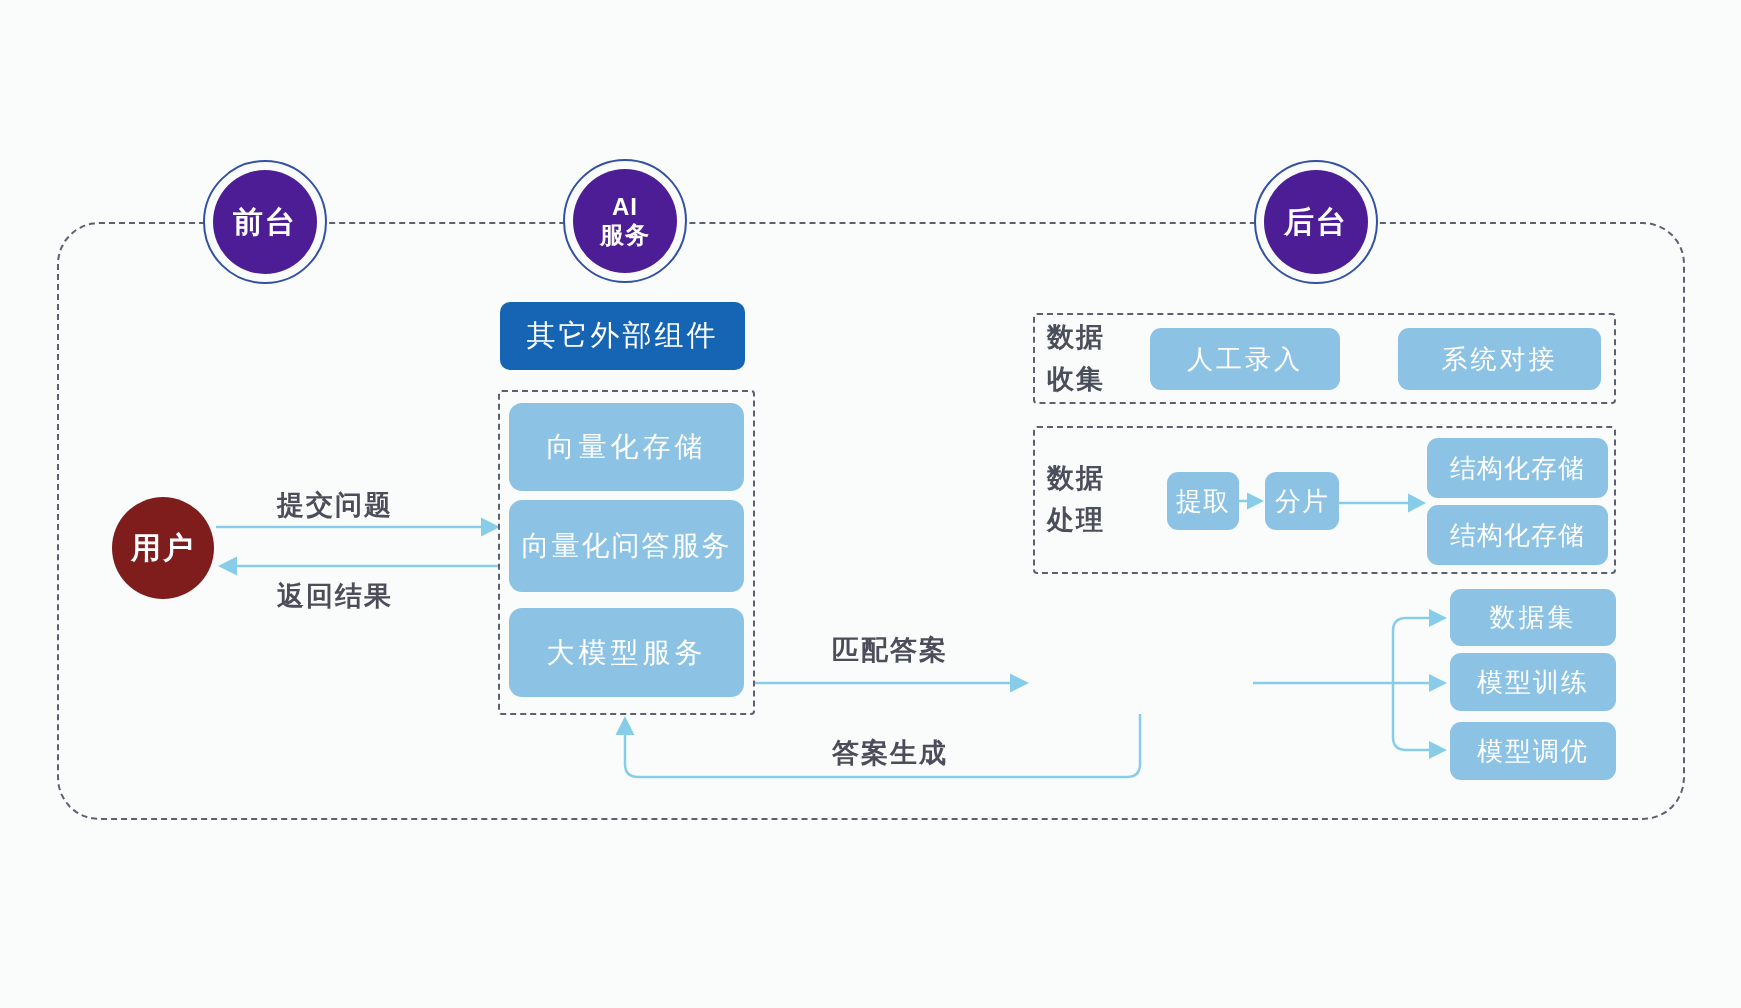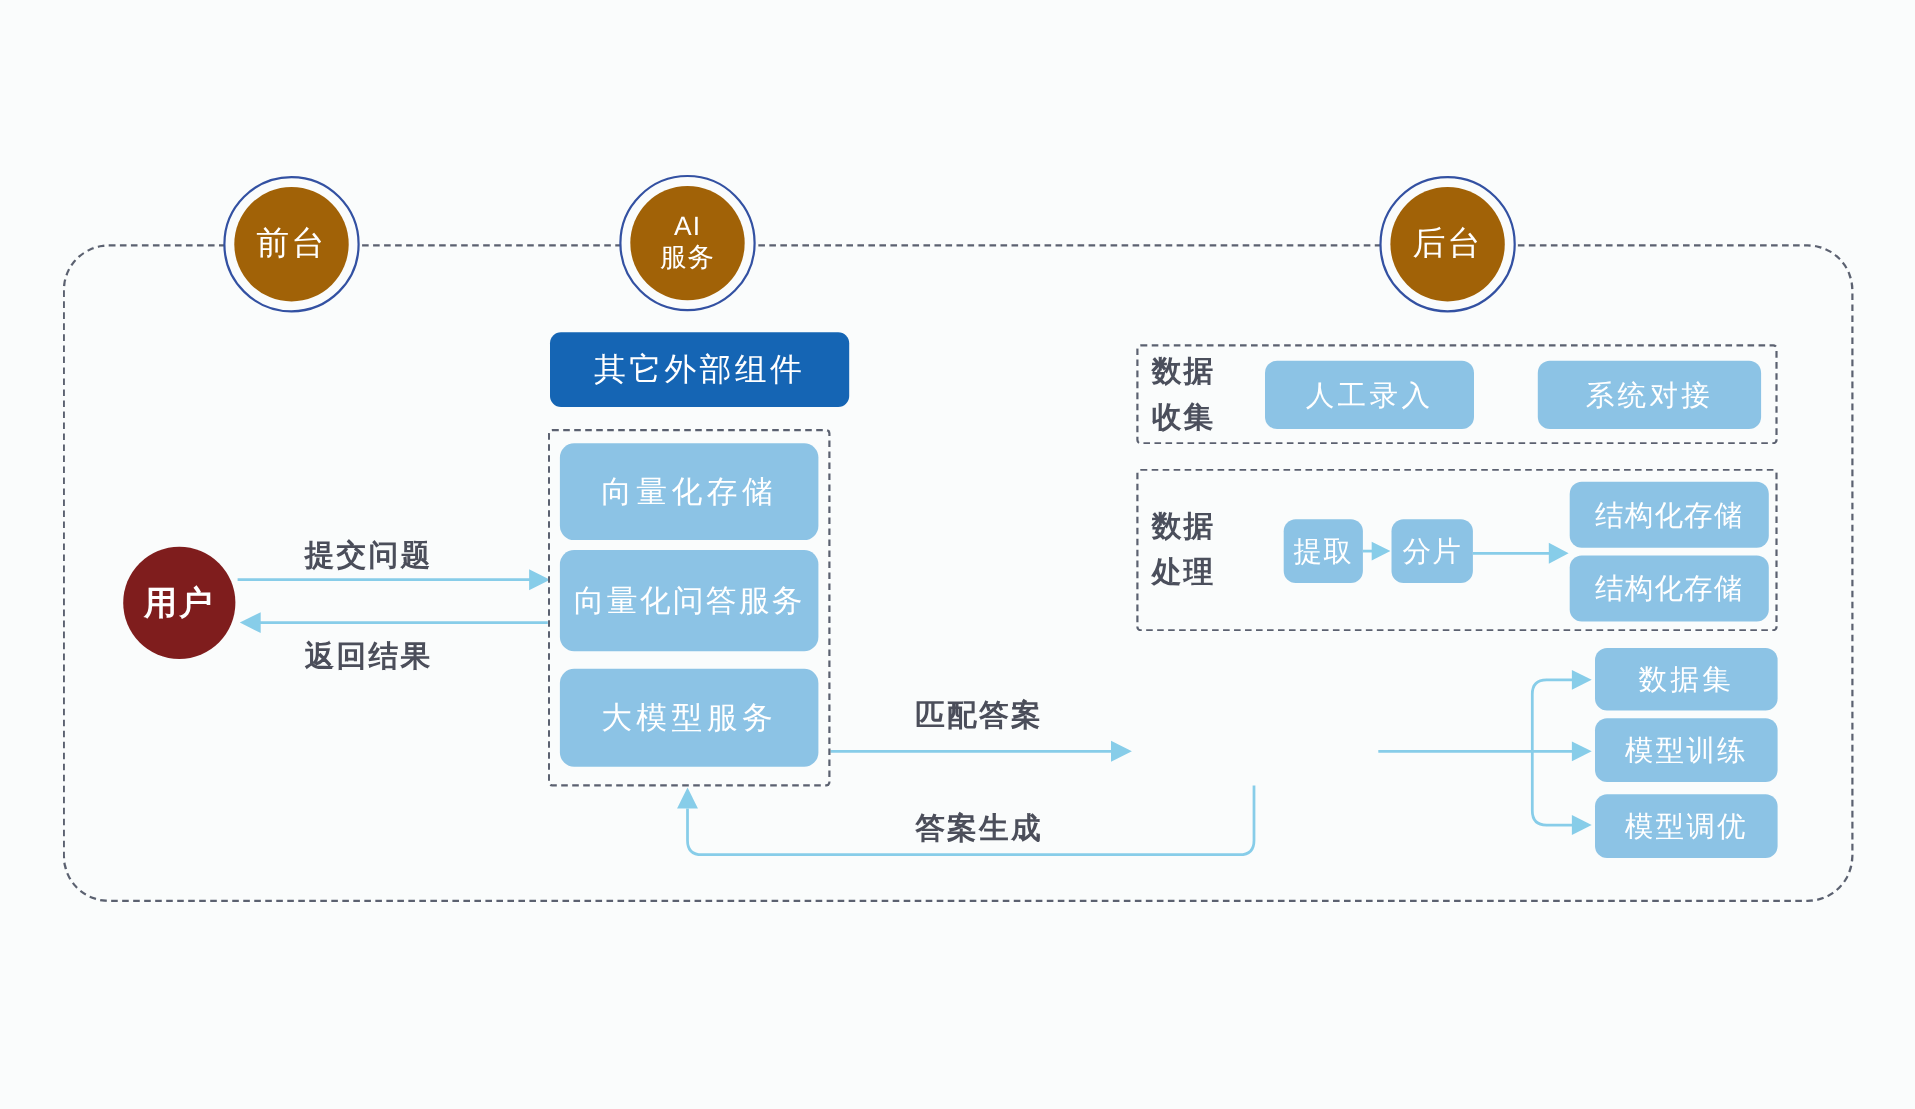--- a/index.html
+++ b/index.html
@@ -18,36 +18,36 @@
     position: absolute; left: 57px; top: 222px; width: 1628px; height: 598px;
     border: 2px dashed #5b6170; border-radius: 42px; z-index: 0;
   }
 
   .lane-circle {
     position: absolute; width: 124px; height: 124px; border-radius: 50%;
     background: #fafcfc; border: 2px solid #3351a2;
     display: flex; align-items: center; justify-content: center; z-index: 3;
   }
   .lane-inner {
-    width: 104px; height: 104px; border-radius: 50%; background: #a16207;
+    width: 104px; height: 104px; border-radius: 50%; background: #4c1d95;
     color: #ffffff; display: flex; align-items: center; justify-content: center;
-    font-weight: 400; font-size: 30px; letter-spacing: 2px;
+    font-weight: 700; font-size: 30px; letter-spacing: 2px;
     text-align: center; white-space: pre-line; line-height: 1.15;
   }
   .lane-inner.small { font-size: 24px; letter-spacing: 1px; }
 
   .user-circle {
     position: absolute; left: 112px; top: 497px; width: 102px; height: 102px;
     border-radius: 50%; background: #7f1d1d; color: #fff;
     display: flex; align-items: center; justify-content: center;
     font-weight: 700; font-size: 30px; letter-spacing: 2px; z-index: 3;
   }
 
   .dark-box {
-    position: absolute; left: 500px; top: 302px; width: 272px; height: 68px;
+    position: absolute; left: 500px; top: 302px; width: 245px; height: 68px;
     background: #1565b4; border-radius: 10px; color: #fff;
     display: flex; align-items: center; justify-content: center;
     font-size: 29px; letter-spacing: 3px; z-index: 3;
   }
 
   .dashed-group { position: absolute; border: 2px dashed #5b6170; border-radius: 4px; z-index: 2; }
   .ai-stack { left: 498px; top: 390px; width: 257px; height: 325px; }
   .collect-group { left: 1033px; top: 313px; width: 583px; height: 91px; }
   .process-group { left: 1033px; top: 426px; width: 583px; height: 148px; }
 

